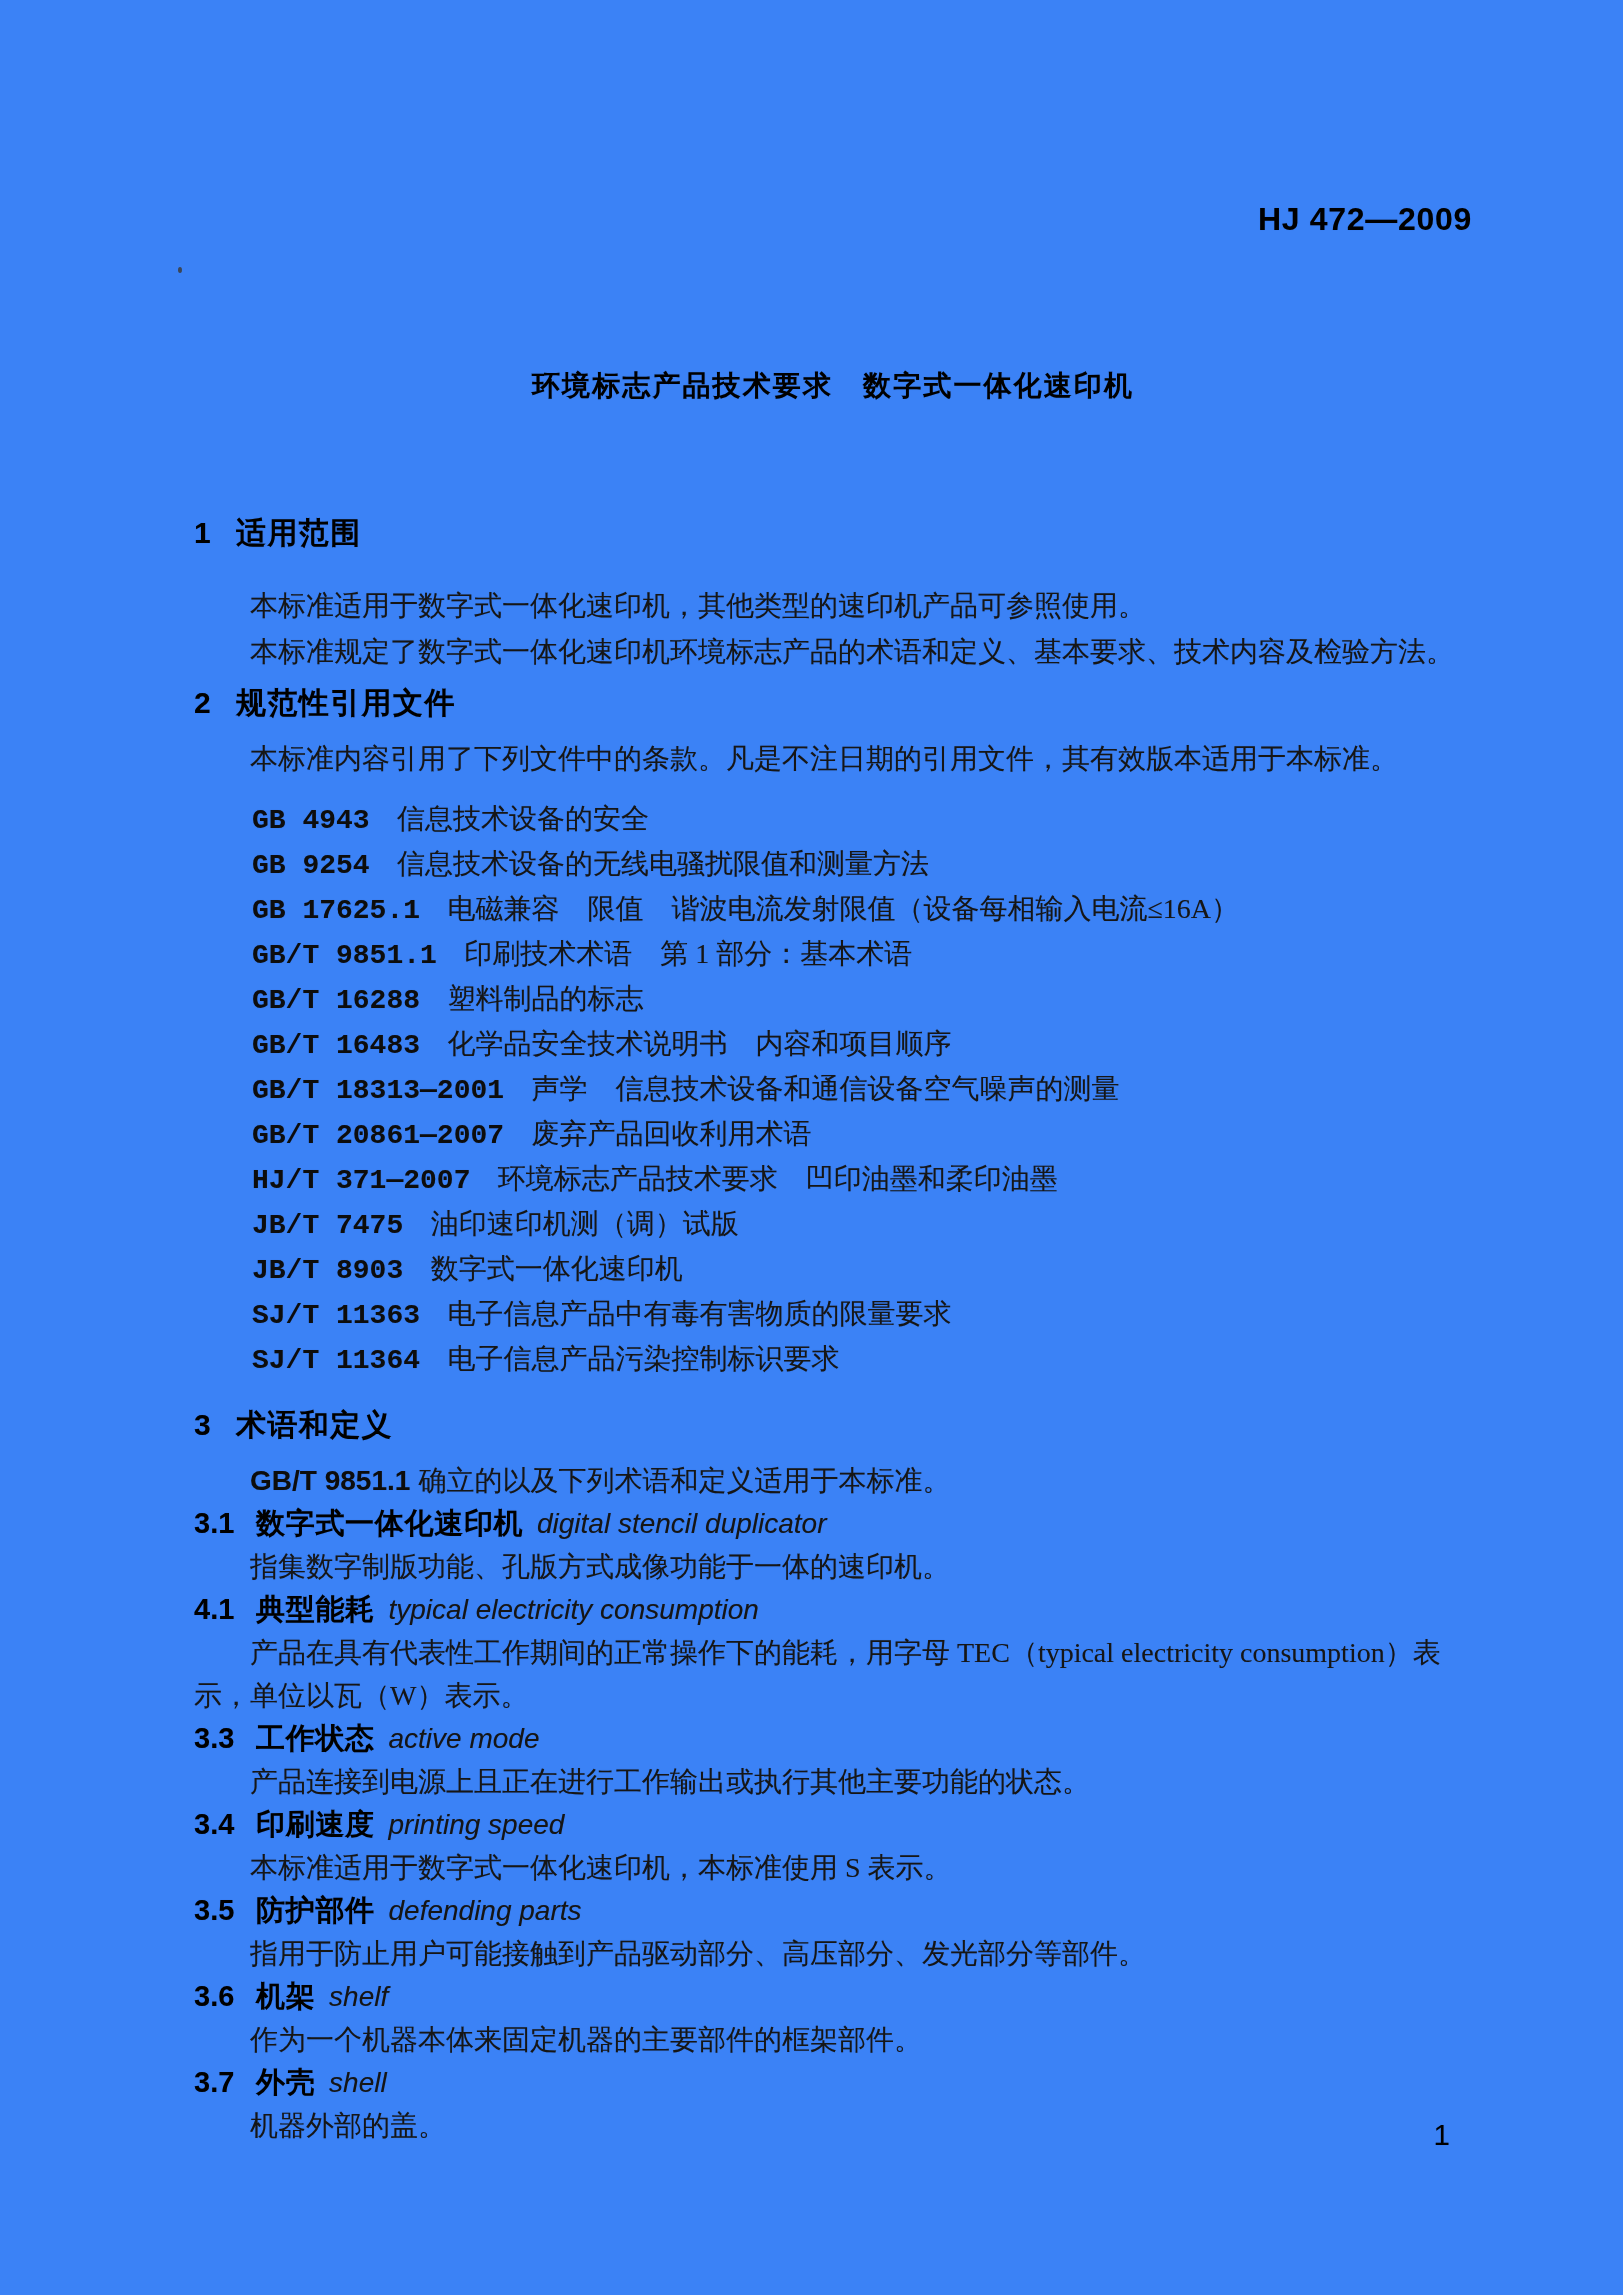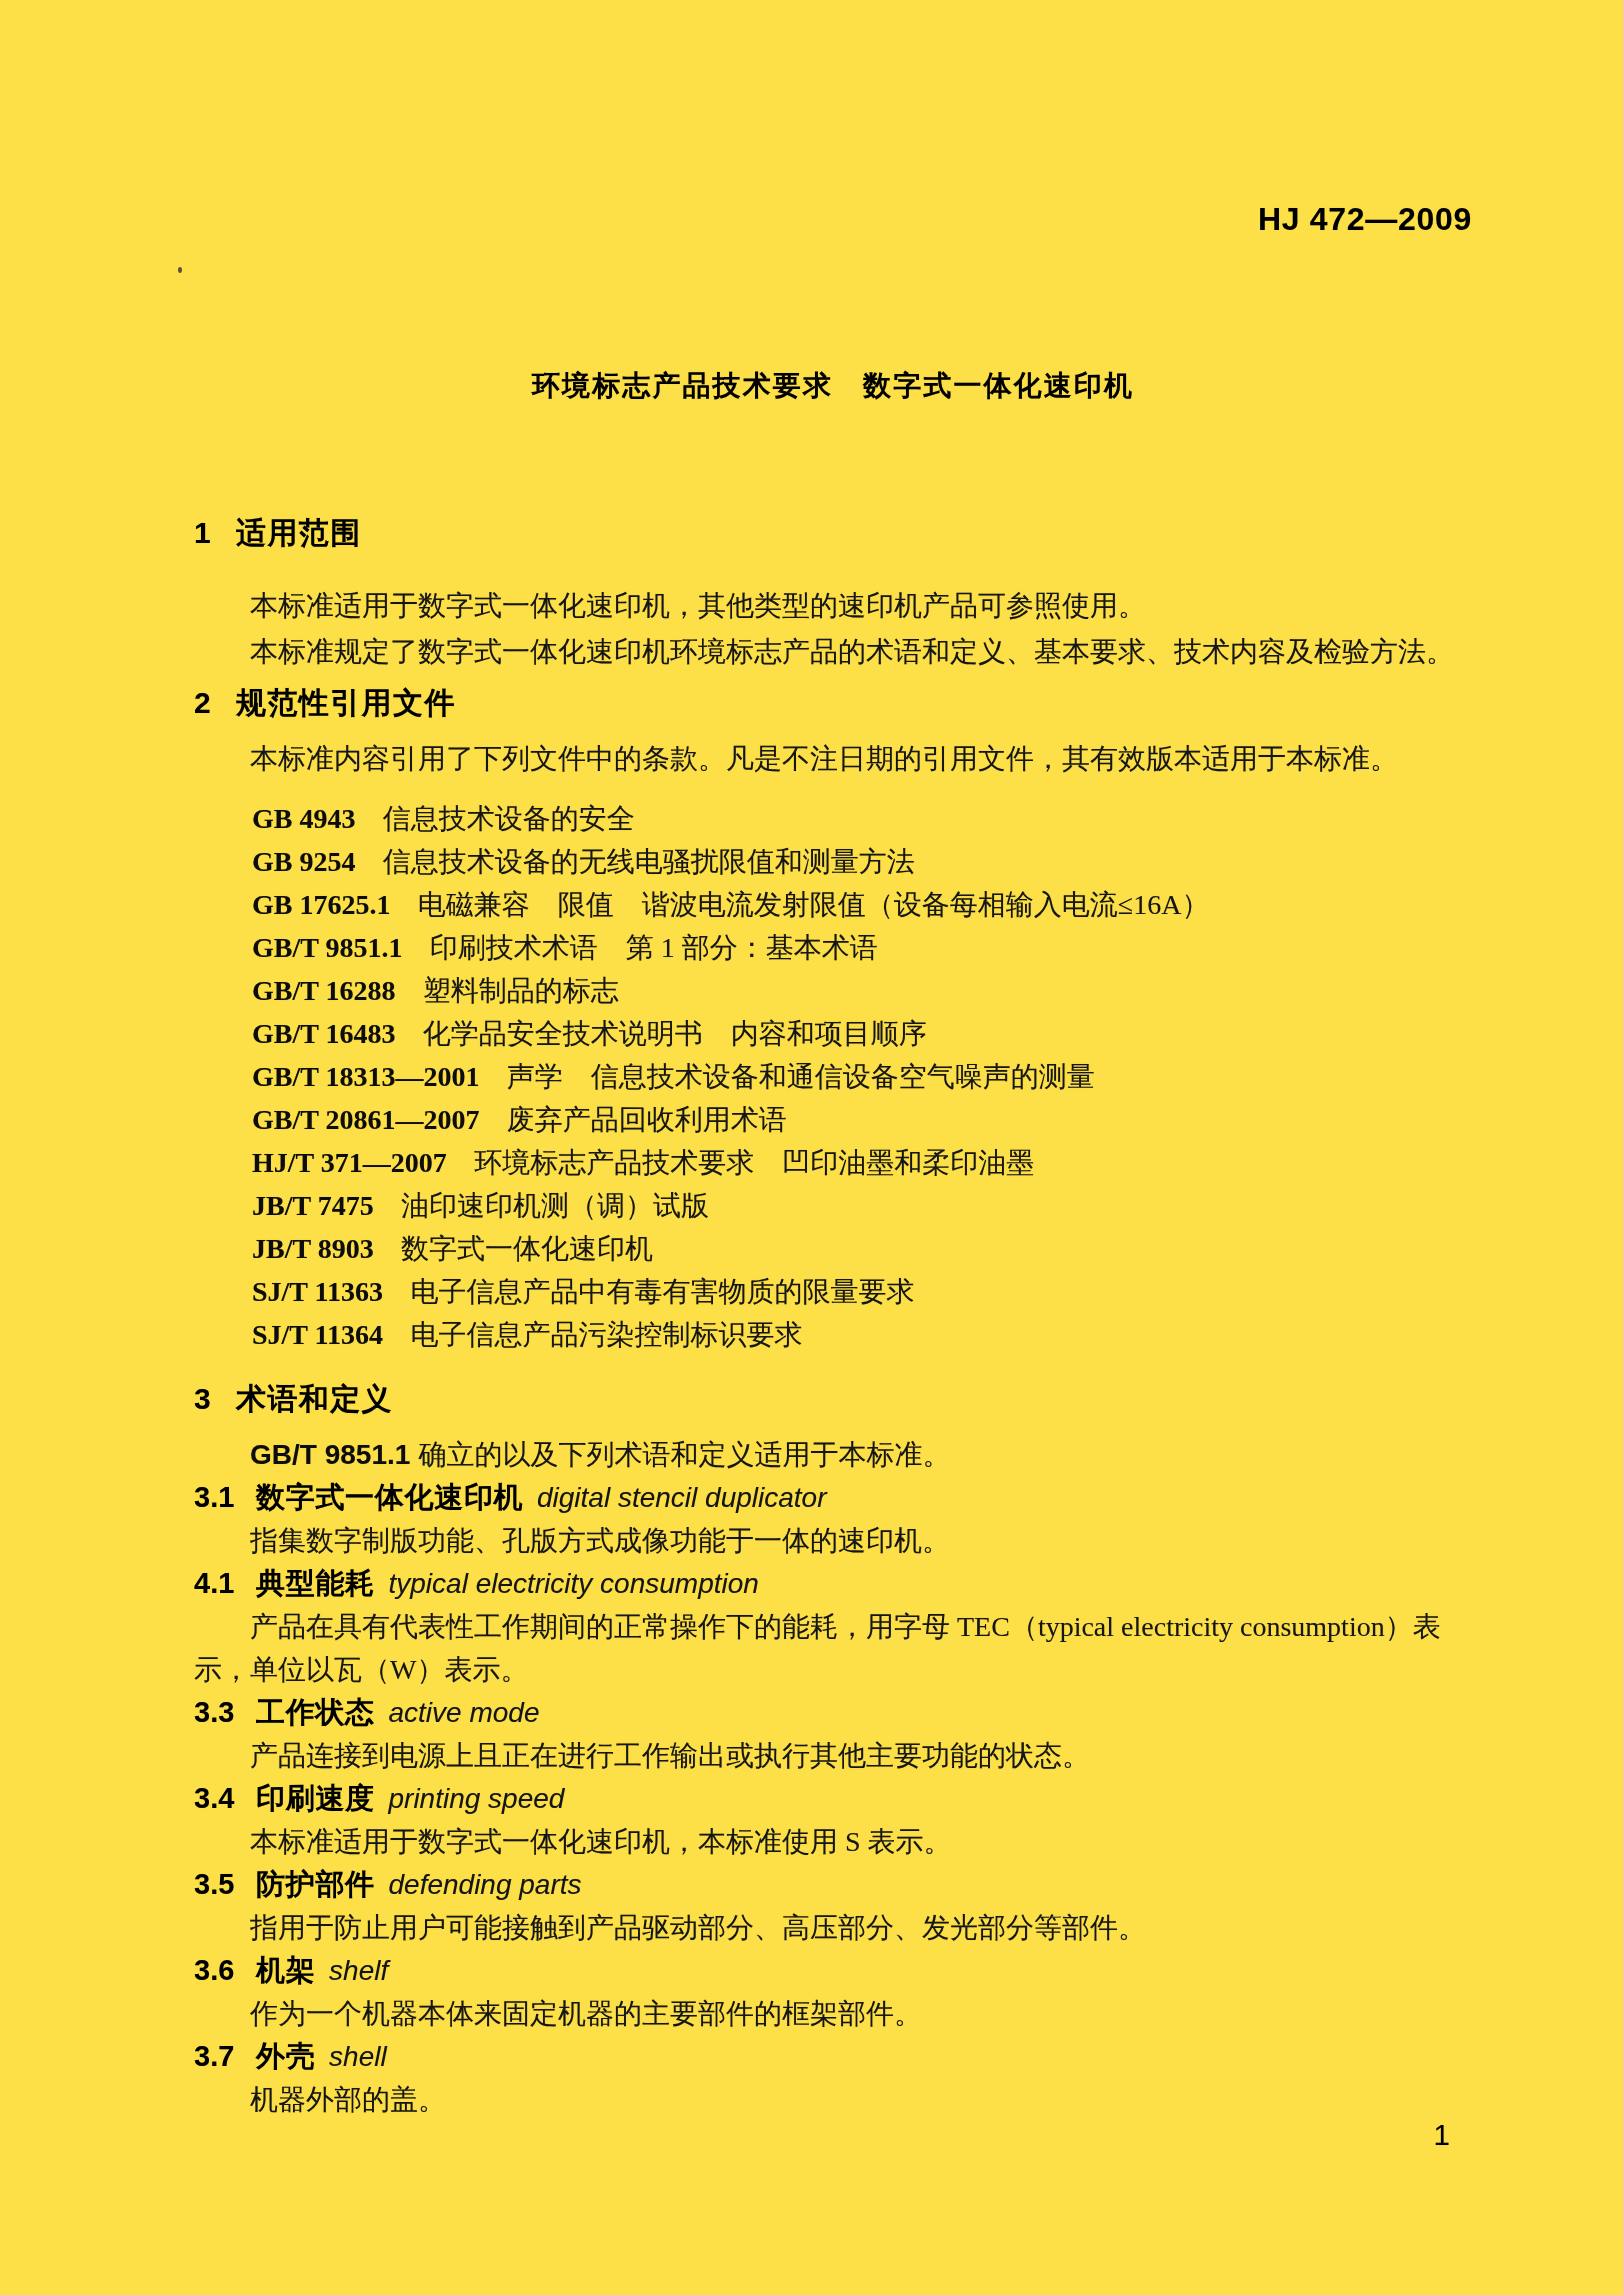--- a/index.html
+++ b/index.html
@@ -1,20 +1,20 @@
 <!DOCTYPE html>
 <html style="font-size:11px"><head>
 <meta charset="utf-8">
 <style>
   html,body{margin:0;padding:0;background:#e8e8e6;}
   .page{
     position:relative;
     width:1624px;height:2295px;
     margin:0 auto;
-    background:#fde047;
+    background:#3b82f6;
     overflow:hidden;
     color:#1a1a1a;
     font-family:"Liberation Serif", serif;
     text-shadow:0 0 0.7px rgba(20,20,20,.28);
   }
   .content{padding:0 152px 0 194px;}
 
   .doc-header{
     padding-top:202px;
     text-align:right;
@@ -61,21 +61,21 @@
   .sec2-intro{margin-top:15px;}
 
   .ref-list{margin-top:15px;}
   .ref-row{
     padding-left:58px;
     font-size:28px;
     line-height:43px;
     white-space:nowrap;
   }
   .ref-code{
-    font-family:Liberation Serif, serif;
+    font-family:Liberation Mono, monospace;
     font-weight:600;
     color:#0d0d0d;
     margin-right:27.4px;
   }
   .ref-title{color:#161616;}
 
   .sec3-body{margin-top:16.5px;}
   .sec3-body .body-par{line-height:43px;}
   .term-heading{
     display:flex;

